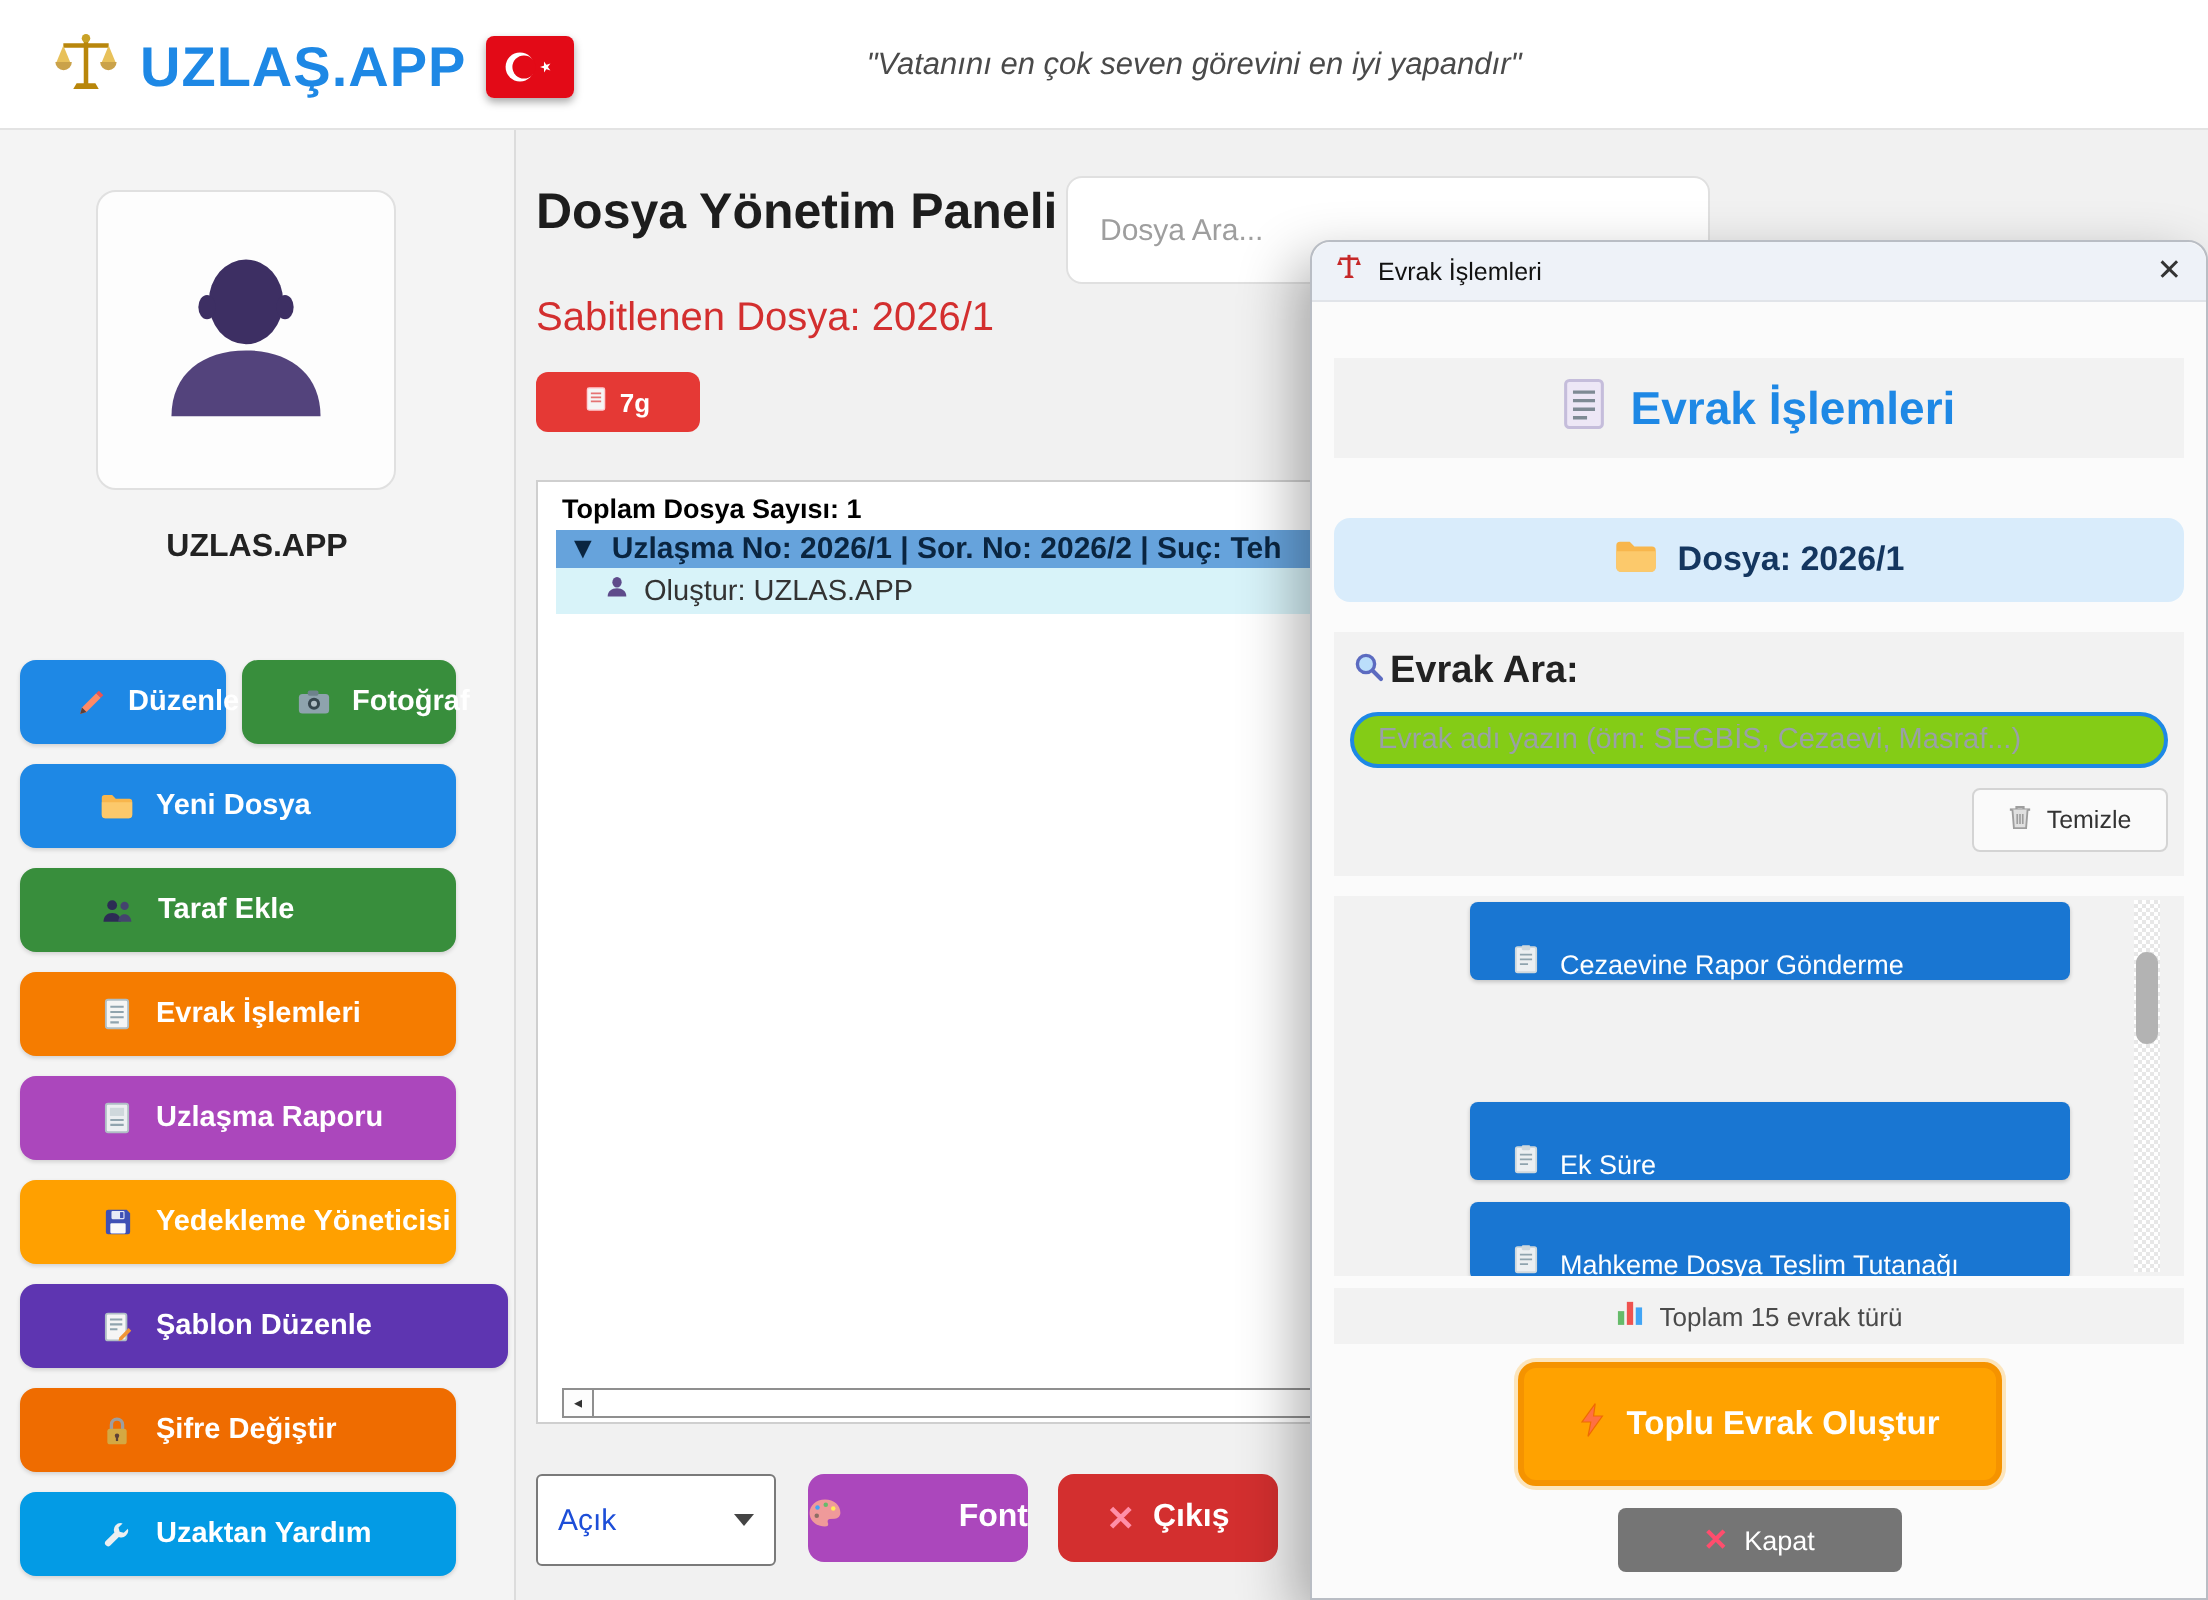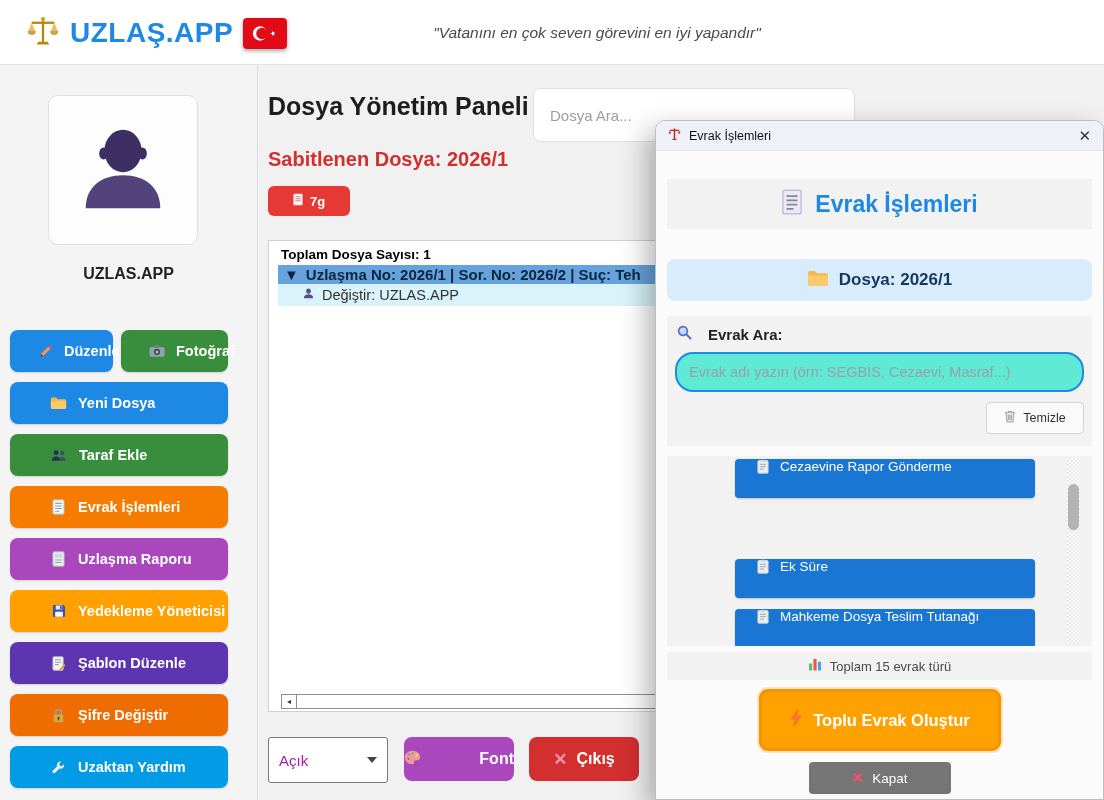--- a/index.html
+++ b/index.html
@@ -21,54 +21,54 @@
   .avatar-box { position:absolute; left:48px; top:30px; width:150px; height:150px; background:#fdfdfd; border:1px solid #e0e0e0; border-radius:10px; display:flex; align-items:center; justify-content:center; }
   .profile-name { position:absolute; left:0; top:200px; width:100%; text-align:center; font-weight:bold; font-size:16px; color:#222; }
   .sbtn { position:absolute; height:42px; border:none; border-radius:8px; color:#fff; font-weight:bold; font-size:14.5px; display:flex; align-items:center; gap:11px; padding-left:40px; cursor:pointer; font-family:inherit; box-shadow:0 1px 2px rgba(0,0,0,.15); }
   .sbtn.half { padding-left:28px; }
   .sbtn .ic { display:flex; width:17px; justify-content:center; }
 
   
   .main-title { position:absolute; left:268px; top:92px; font-size:25px; font-weight:800; color:#1d1d1d; z-index:1; }
   .file-search { position:absolute; left:533px; top:88px; width:322px; height:54px; border:1px solid #e0e0e0; border-radius:8px; background:#fff; font-size:15px; color:#333; padding:0 16px; outline:none; z-index:1; font-family:inherit; }
   .file-search::placeholder { color:#9e9e9e; }
-  .pinned { position:absolute; left:268px; top:148px; font-size:20px; font-weight:bold; color:#d32f2f; z-index:1; }
+  .pinned { position:absolute; left:268px; top:148px; font-size:20px; font-weight:normal; color:#d32f2f; z-index:1; }
   .badge7g { position:absolute; left:268px; top:186px; width:82px; height:30px; background:#e53935; border-radius:6px; border:none; color:#fff; font-weight:bold; font-size:13px; display:flex; align-items:center; justify-content:center; gap:7px; cursor:pointer; z-index:1; font-family:inherit; }
 
   .tree-panel { position:absolute; left:268px; top:240px; width:600px; height:472px; background:#fff; border:1px solid #cfcfcf; z-index:1; overflow:hidden; }
   .tree-total { margin:6px 0 3px 12px; font-size:13.5px; font-weight:bold; color:#000; }
   .tree-case { margin-left:9px; background:#66a3dc; color:#0a2540; font-weight:bold; font-size:15px; padding:1px 6px; white-space:nowrap; cursor:pointer; display:flex; align-items:center; gap:7px; }
   .tree-party { margin-left:9px; background:#d8f3f9; color:#333; font-size:14.5px; padding:3px 6px 3px 24px; white-space:nowrap; cursor:pointer; display:flex; align-items:center; gap:7px; }
   .hscroll { position:absolute; left:12px; right:0; bottom:2px; height:15px; background:#fff; border:1px solid #8f8f8f; display:flex; }
   .hscroll-btn { width:15px; height:100%; border-right:1px solid #8f8f8f; display:flex; align-items:center; justify-content:center; font-size:8px; color:#333; cursor:pointer; background:#fdfdfd; }
 
-  .theme-select { position:absolute; left:268px; top:737px; width:120px; height:46px; background:#fff; border:1px solid #7a7a7a; border-radius:3px; display:flex; align-items:center; padding:0 10px; font-size:15px; color:#a21caf; cursor:pointer; z-index:1; }
+  .theme-select { position:absolute; left:268px; top:737px; width:120px; height:46px; background:#fff; border:1px solid #7a7a7a; border-radius:3px; display:flex; align-items:center; padding:0 10px; font-size:15px; color:#1d4ed8; cursor:pointer; z-index:1; }
   .theme-caret { margin-left:auto; width:0; height:0; border-left:5px solid transparent; border-right:5px solid transparent; border-top:6px solid #444; }
   .btn-font { position:absolute; left:404px; top:737px; width:110px; height:44px; background:#ab47bc; border:none; border-radius:8px; color:#fff; font-weight:bold; font-size:16px; display:flex; align-items:center; justify-content:space-between; gap:9px; cursor:pointer; z-index:1; font-family:inherit; }
   .btn-exit { position:absolute; left:529px; top:737px; width:110px; height:44px; background:#d32f2f; border:none; border-radius:8px; color:#fff; font-weight:bold; font-size:16px; display:flex; align-items:center; justify-content:center; gap:9px; cursor:pointer; z-index:1; font-family:inherit; }
   .btn-exit .x { color:#ff8fa8; font-size:17px; font-weight:bold; }
 
   
   .modal { position:absolute; left:655px; top:120px; width:449px; height:680px; background:#fbfbfb; border:1px solid #b9bdc4; border-radius:10px 10px 0 0; box-shadow:-8px 10px 28px rgba(0,0,0,.3); z-index:10; }
   .modal-titlebar { height:30px; background:#eef2f8; border-bottom:1px solid #e1e4e9; border-radius:10px 10px 0 0; display:flex; align-items:center; padding:0 12px; gap:8px; }
   .modal-titlebar .t { font-size:12.5px; color:#111; }
   .modal-close { margin-left:auto; font-size:15px; color:#333; cursor:pointer; line-height:15px; }
   .modal-body { padding:0 11px; }
   .m-header { margin-top:28px; height:50px; background:#f2f2f2; display:flex; align-items:center; justify-content:center; gap:12px; }
   .m-header .t { font-size:23px; font-weight:bold; color:#1e88e5; }
   .m-filebar { margin-top:30px; height:42px; background:#d9ecfb; border-radius:8px; display:flex; align-items:center; justify-content:center; gap:10px; }
   .m-filebar .t { font-size:17px; font-weight:bold; color:#14365f; }
   .m-search { margin-top:15px; background:#f2f2f2; padding:9px 8px 12px 8px; }
-  .m-search-label { display:flex; align-items:center; gap:16px; font-size:15px; font-weight:bold; color:#222; padding-left:2px; }
-  .m-search-input { margin-top:9px; width:100%; height:40px; border:2px solid #1e88e5; border-radius:18px; background:#5eead4; font-size:14.5px; color:#333; padding:0 12px; outline:none; font-family:inherit; }
+  .m-search-label { display:flex; align-items:center; gap:3px; font-size:19px; font-weight:bold; color:#222; padding-left:2px; }
+  .m-search-input { margin-top:9px; width:100%; height:28px; border:2px solid #1e88e5; border-radius:18px; background:#84cc16; font-size:14.5px; color:#333; padding:0 12px; outline:none; font-family:inherit; }
   .m-search-input::placeholder { color:#9aa0a6; }
   .m-clear-row { display:flex; justify-content:flex-end; margin-top:10px; }
   .btn-clear { width:98px; height:32px; background:#fafafa; border:1px solid #d4d4d4; border-radius:4px; font-size:12.5px; color:#333; display:flex; align-items:center; justify-content:center; gap:7px; cursor:pointer; font-family:inherit; }
   .m-list { margin-top:10px; background:#f2f2f2; height:190px; position:relative; overflow:hidden; }
-  .doc-btn { position:absolute; left:68px; width:300px; height:39px; background:#1976d2; border:none; border-radius:4px; color:#fff; font-size:13.5px; display:flex; align-items:flex-start; gap:11px; padding-left:22px; cursor:pointer; box-shadow:0 1px 2px rgba(0,0,0,.2); font-family:inherit; }
+  .doc-btn { position:absolute; left:68px; width:300px; height:39px; background:#1976d2; border:none; border-radius:4px; color:#fff; font-size:13.5px; display:flex; align-items:flex-end; gap:11px; padding-left:22px; cursor:pointer; box-shadow:0 1px 2px rgba(0,0,0,.2); font-family:inherit; }
   .vtrack { position:absolute; right:12px; top:2px; width:13px; height:186px;
     background-image:linear-gradient(45deg,#e7e7e7 25%,transparent 25%,transparent 75%,#e7e7e7 75%),linear-gradient(45deg,#e7e7e7 25%,#ffffff 25%,#ffffff 75%,#e7e7e7 75%);
     background-size:4px 4px; background-position:0 0,2px 2px; }
   .vthumb { position:absolute; left:1px; top:26px; width:11px; height:46px; background:#b3b3b3; border-radius:6px; cursor:pointer; }
   .m-status { margin-top:6px; height:28px; background:#f2f2f2; display:flex; align-items:center; justify-content:center; gap:8px; font-size:13px; color:#4a4a4a; }
   .btn-bulk { display:flex; margin:9px auto 0 auto; width:242px; height:62px; background:#ffa200; border:3px solid #f59300; border-radius:9px; color:#fff; font-weight:bold; font-size:16.5px; align-items:center; justify-content:center; gap:10px; cursor:pointer; box-shadow:0 0 0 2px rgba(255,162,0,.25); font-family:inherit; }
   .btn-kapat { display:flex; margin:11px auto 0 auto; width:142px; height:32px; background:#757575; border:none; border-radius:4px; color:#fff; font-size:13.5px; align-items:center; justify-content:center; gap:8px; cursor:pointer; font-family:inherit; }
   .btn-kapat .x { color:#ff4d6d; font-weight:bold; font-size:15px; }
 </style>
 </head>
@@ -177,21 +177,21 @@
   <button class="sbtn" style="left: 10px; top: 473px; width: 218px; background: rgb(171, 71, 188);">
     <span class="ic">
       <svg width="13" height="16" viewBox="0 0 14 17">
           <rect x="1" y="0.8" width="12" height="15.4" rx="1.2" fill="#eceff1" stroke="#b0bec5"></rect>
           <rect x="3.2" y="3" width="7.6" height="4.4" fill="#cfd8dc"></rect>
           <path d="M3.4 9.6 h7.2 M3.4 12.2 h7.2" stroke="#90a4ae" stroke-width="1.1"></path>
         </svg>
     </span>
     <span>Uzlaşma Raporu</span>
   </button>
-  <button class="sbtn" style="left: 10px; top: 577px; width: 218px; background: rgb(94, 53, 177);">
+  <button class="sbtn" style="left: 10px; top: 577px; width: 244px; background: rgb(94, 53, 177);">
     <span class="ic">
       <svg width="14" height="15" viewBox="0 0 15 16">
           <rect x="1" y="0.8" width="11" height="14.4" rx="1.2" fill="#f5f5f5" stroke="#b0bec5"></rect>
           <path d="M3.2 4 h6.6 M3.2 6.6 h6.6 M3.2 9.2 h4" stroke="#90a4ae" stroke-width="1.1"></path>
           <path d="M8.2 13.6 l5-5 1.4 1.4 -5 5 -1.8 0.4 Z" fill="#f09536"></path>
         </svg>
     </span>
     <span>Şablon Düzenle</span>
   </button>
   <button class="sbtn" style="left: 10px; top: 629px; width: 218px; background: rgb(239, 108, 0);">
@@ -234,21 +234,21 @@
     <span>▼</span>
     <span>Uzlaşma No: 2026/1 | Sor. No: 2026/2 | Suç: Teh</span>
   </div>
   <div class="tree-party">
     <span>
       <svg width="13" height="13" viewBox="0 0 24 24">
           <ellipse cx="12" cy="7.6" rx="4.3" ry="4.9" fill="#5e4b8b"></ellipse>
           <path d="M3.4 20.8 c0-4.9 3.6-7.6 8.6-7.6 s8.6 2.7 8.6 7.6 Z" fill="#5e4b8b"></path>
         </svg>
     </span>
-    <span>Değiştir: UZLAS.APP</span>
+    <span>Oluştur: UZLAS.APP</span>
   </div>
   <div class="hscroll">
     <span class="hscroll-btn">◂</span>
   </div>
 </div>
 
 <div class="theme-select">
   <span>Açık</span>
   <span class="theme-caret"></span>
 </div>

